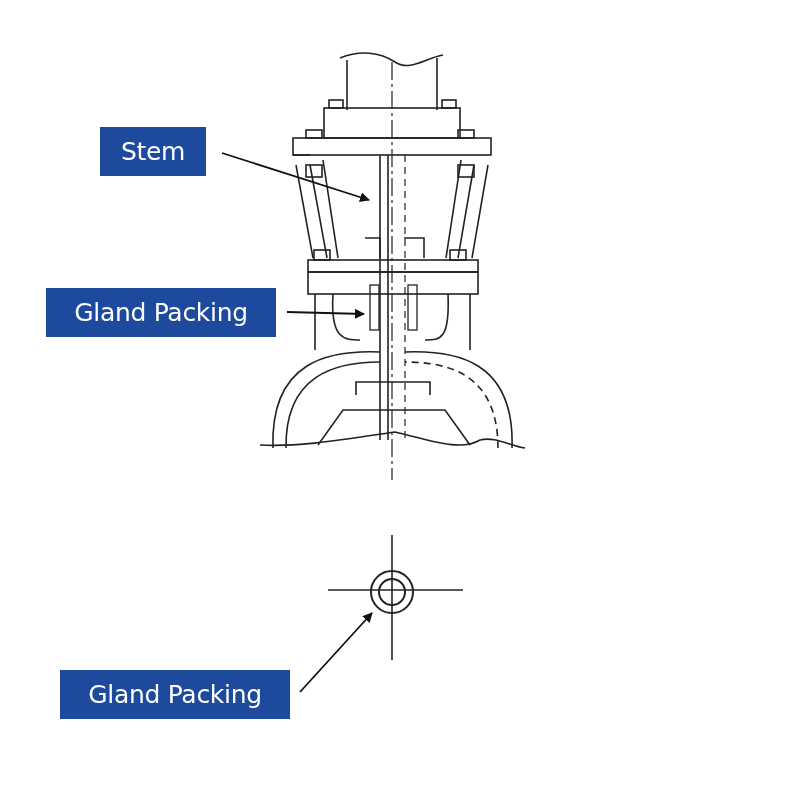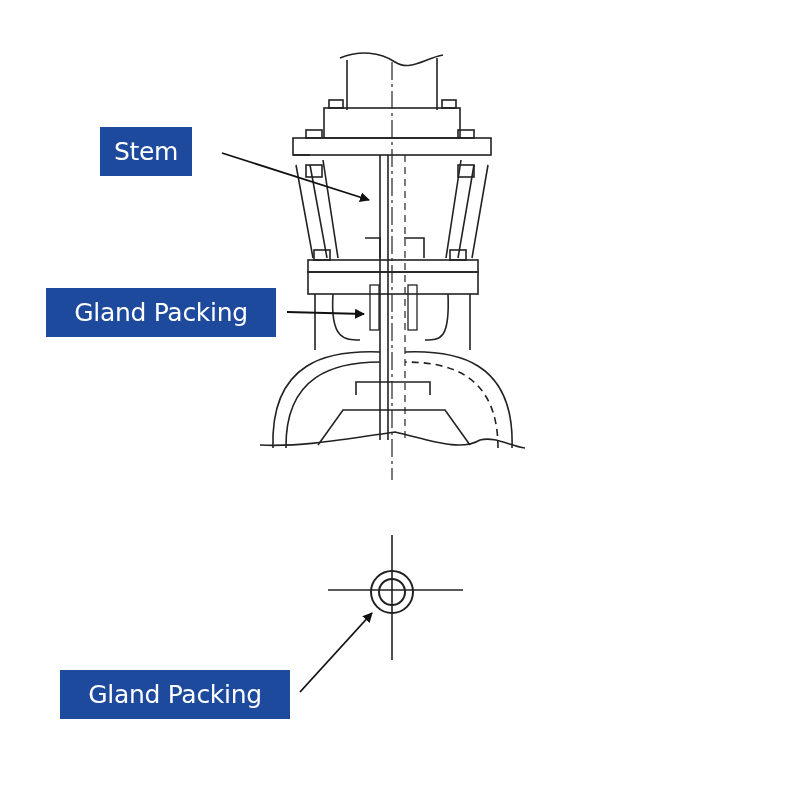--- a/index.html
+++ b/index.html
@@ -79,16 +79,16 @@
       <circle cx="392" cy="592" r="13" stroke-width="2"></circle>
     </g>
 
     <g stroke="#111" stroke-width="1.8" fill="none">
       <line x1="222" y1="153" x2="369" y2="200" marker-end="url(#arrow)"></line>
       <line x1="287" y1="312" x2="364" y2="314" marker-end="url(#arrow)"></line>
       <line x1="300" y1="692" x2="372" y2="613" marker-end="url(#arrow)"></line>
     </g>
   </svg>
 
-  <div class="label" style="left:100px;top:127px;width:92px;height:49px;">Stem</div>
+  <div class="label" style="left:100px;top:127px;width:106px;height:49px;">Stem</div>
   <div class="label" style="left:46px;top:288px;width:230px;height:49px;">Gland Packing</div>
   <div class="label" style="left:60px;top:670px;width:230px;height:49px;">Gland Packing</div>
 </div>
 
 </body></html>

